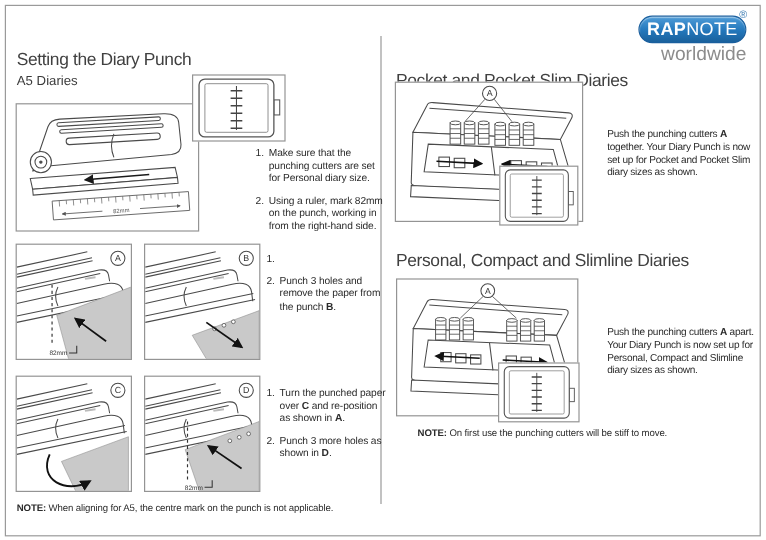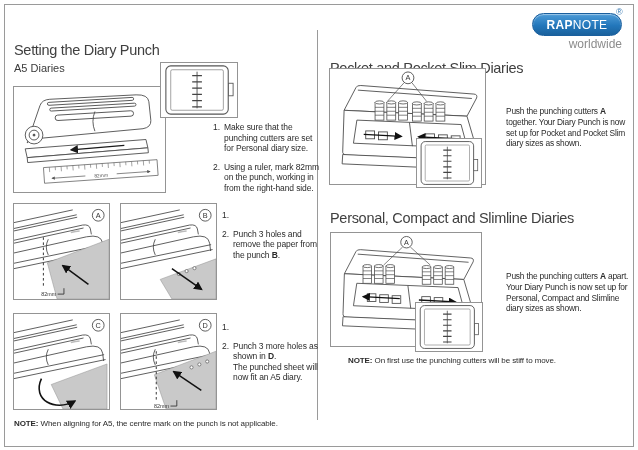--- a/index.html
+++ b/index.html
@@ -13,23 +13,23 @@
   .box svg{display:block;width:100%;height:100%;}
   .steps{position:absolute;display:flex;flex-direction:column;gap:8px;}
   .step{display:flex;font-size:8.5px;line-height:1.24;letter-spacing:-0.1px;color:#2b2b2b;}
   .step .num{width:11px;flex:none;}
   .body-text{position:absolute;width:130px;font-size:8.4px;line-height:1.28;letter-spacing:-0.2px;color:#2b2b2b;}
   .note{position:absolute;font-size:8px;letter-spacing:-0.1px;color:#2b2b2b;white-space:nowrap;}
   .b{font-weight:bold;}
   .logo-pill{position:absolute;left:532px;top:13px;width:90px;height:23px;border-radius:12px;
      background:linear-gradient(180deg,#4e9cd8 0%,#2377bb 55%,#1a619c 100%);
      border:1px solid #1a5f9e;box-shadow:inset 0 1px 1px rgba(255,255,255,.45);
-     display:flex;align-items:center;justify-content:center;color:#fff;font-size:12px;letter-spacing:.3px;box-sizing:border-box;}
+     display:flex;align-items:center;justify-content:center;color:#fff;font-size:15px;letter-spacing:.3px;box-sizing:border-box;}
   .logo-reg{position:absolute;left:616px;top:7px;font-size:9px;color:#3c7cb3;}
-  .tagline{position:absolute;left:522px;top:37px;width:100px;text-align:right;font-size:12px;color:#8c8c8c;}
+  .tagline{position:absolute;left:522px;top:37px;width:100px;text-align:right;font-size:16px;color:#8c8c8c;}
   svg text{font-family:"Liberation Sans", sans-serif;}
 </style>
 </head>
 <body>
 
 <div class="page">
   <div class="frame"></div>
   <div class="divider"></div>
 
   <div class="logo-pill">
@@ -224,24 +224,25 @@
       <path d="M50.5,94 h6.5 v-6" stroke="#333" stroke-width="0.9" fill="none"></path>
       <text x="49" y="96" font-size="5.5" fill="#333" text-anchor="end">82mm</text>
       <circle cx="86" cy="11.5" r="6" fill="#fff" stroke="#4a4a4a" stroke-width="0.9"></circle>
       <text x="86" y="14" font-size="7.5" fill="#333" text-anchor="middle">D</text>
     </svg>
   </div>
 
   <div class="steps" style="left:222px;top:322px;width:102px;">
     <div class="step">
       <span class="num">1.</span>
+      <span class="txt"><span>Turn the punched paper over </span><span class="b">C</span><span> and re-position as shown in </span><span class="b">A</span><span>.</span></span>
     </div>
     <div class="step">
       <span class="num">2.</span>
-      <span class="txt"><span>Punch 3 more holes as shown in </span><span class="b">D</span><span>.</span><br><span>The punched sheet will now fit an A5 diary.</span></span>
+      <span class="txt"><span>Punch 3 more holes as shown in </span><span class="b">D</span><span>.</span><br></span>
     </div>
   </div>
 
   <div class="note" style="left:14px;top:419px;">
     <span class="b">NOTE:</span><span> When aligning for A5, the centre mark on the punch is not applicable.</span>
   </div>
 
   <div class="h1" style="left:330px;top:60px;">Pocket and Pocket Slim Diaries</div>
 
   <div class="box" style="left:329px;top:68px;width:157px;height:117px;">

